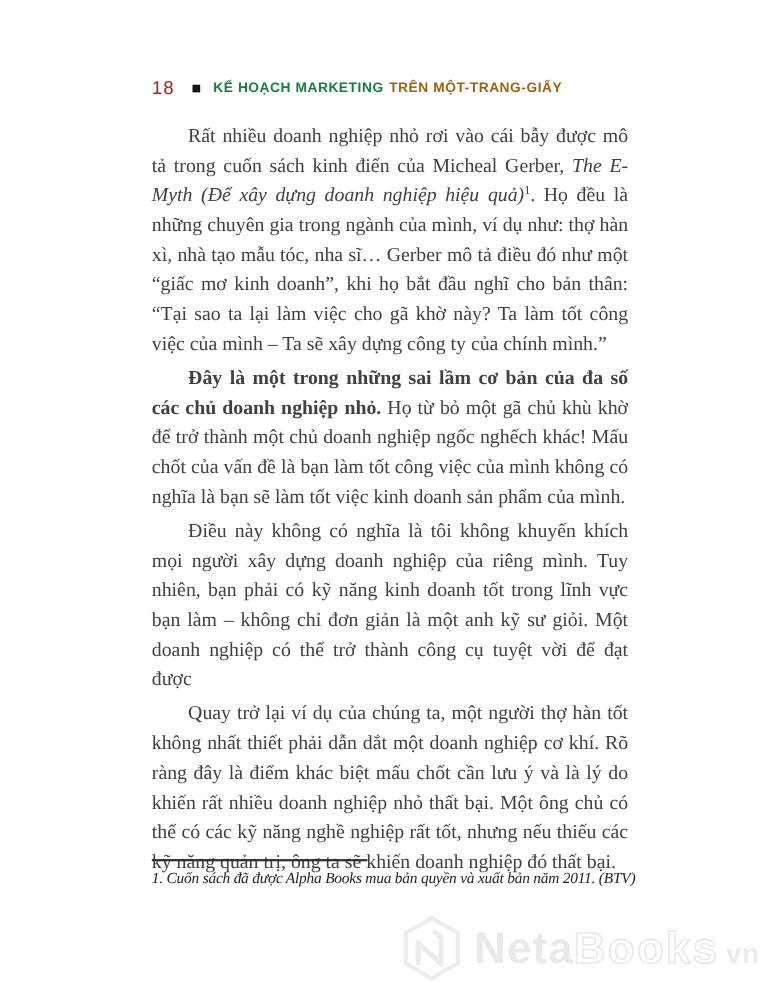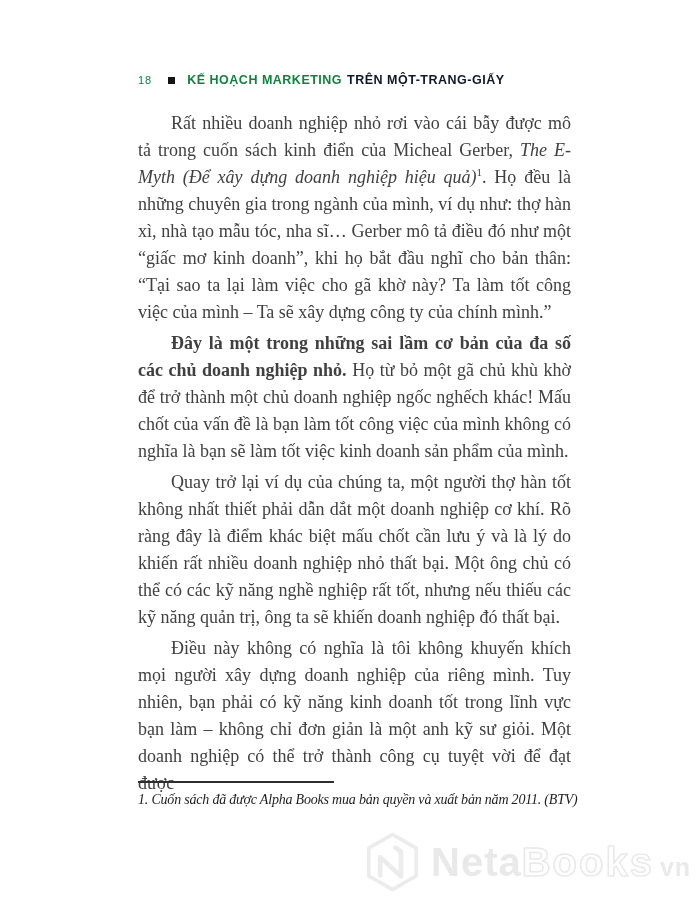--- a/index.html
+++ b/index.html
@@ -20,39 +20,39 @@
   .header {
     position: absolute;
     left: 138px;
     top: 68px;
     height: 24px;
     display: flex;
     align-items: center;
     font-family: "Liberation Sans", sans-serif;
   }
   .page-num {
-    font-size: 11px;
-    color: #15803d;
+    font-size: 17px;
+    color: #b91c1c;
     letter-spacing: 1px;
   }
   .bullet {
     width: 7px;
     height: 7px;
     background: #141414;
     margin: 0 12px 0 16px;
     flex: 0 0 auto;
   }
   .running-title {
     font-size: 12.5px;
     font-weight: bold;
     letter-spacing: 0.5px;
     white-space: nowrap;
   }
   .title-light { color: #15803d; }
-  .title-dark  { color: #0f172a; margin-left: 5px; }
+  .title-dark  { color: #a16207; margin-left: 5px; }
 
   
   .body-text {
     position: absolute;
     left: 138px;
     top: 110px;
     width: 433px;
     color: #404040;
     font-size: 18px;
     line-height: 27px;
@@ -132,22 +132,22 @@
 
   <div class="header">
     <span class="page-num">18</span>
     <span class="bullet"></span>
     <span class="running-title"><span class="title-light">KẾ HOẠCH MARKETING</span><span class="title-dark">TRÊN MỘT-TRANG-GIẤY</span></span>
   </div>
 
   <div class="body-text">
     <p><span class="r-normal">Rất nhiều doanh nghiệp nhỏ rơi vào cái bẫy được mô tả trong cuốn sách kinh điển của Micheal Gerber, </span><span class="r-italic">The E-Myth (Để xây dựng doanh nghiệp hiệu quả)</span><span class="r-sup">1</span><span class="r-normal">. Họ đều là những chuyên gia trong ngành của mình, ví dụ như: thợ hàn xì, nhà tạo mẫu tóc, nha sĩ… Gerber mô tả điều đó như một “giấc mơ kinh doanh”, khi họ bắt đầu nghĩ cho bản thân: “Tại sao ta lại làm việc cho gã khờ này? Ta làm tốt công việc của mình – Ta sẽ xây dựng công ty của chính mình.”</span></p>
     <p><span class="r-bold">Đây là một trong những sai lầm cơ bản của đa số các chủ doanh nghiệp nhỏ. </span><span class="r-normal">Họ từ bỏ một gã chủ khù khờ để trở thành một chủ doanh nghiệp ngốc nghếch khác! Mấu chốt của vấn đề là bạn làm tốt công việc của mình không có nghĩa là bạn sẽ làm tốt việc kinh doanh sản phẩm của mình.</span></p>
+    <p><span class="r-normal">Điều này không có nghĩa là tôi không khuyến khích mọi người xây dựng doanh nghiệp của riêng mình. Tuy nhiên, bạn phải có kỹ năng kinh doanh tốt trong lĩnh vực bạn làm – không chỉ đơn giản là một anh kỹ sư giỏi. Một doanh nghiệp có thể trở thành công cụ tuyệt vời để đạt được</span></p>
     <p><span class="r-normal">Quay trở lại ví dụ của chúng ta, một người thợ hàn tốt không nhất thiết phải dẫn dắt một doanh nghiệp cơ khí. Rõ ràng đây là điểm khác biệt mấu chốt cần lưu ý và là lý do khiến rất nhiều doanh nghiệp nhỏ thất bại. Một ông chủ có thể có các kỹ năng nghề nghiệp rất tốt, nhưng nếu thiếu các kỹ năng quản trị, ông ta sẽ khiến doanh nghiệp đó thất bại.</span></p>
-    <p><span class="r-normal">Điều này không có nghĩa là tôi không khuyến khích mọi người xây dựng doanh nghiệp của riêng mình. Tuy nhiên, bạn phải có kỹ năng kinh doanh tốt trong lĩnh vực bạn làm – không chỉ đơn giản là một anh kỹ sư giỏi. Một doanh nghiệp có thể trở thành công cụ tuyệt vời để đạt được</span></p>
   </div>
 
   <div class="footnote-rule"></div>
   <div class="footnote">
     <span>1. Cuốn sách đã được Alpha Books mua bản quyền và xuất bản năm 2011. (BTV)</span>
   </div>
 
   <div class="watermark">
     <svg class="wm-logo" width="57" height="62" viewBox="0 0 60 64" fill="none" xmlns="http://www.w3.org/2000/svg">
       <path d="M30 3 L55 17.5 L55 46.5 L30 61 L5 46.5 L5 17.5 Z" stroke="#ececec" stroke-width="4" stroke-linejoin="round" fill="none"></path>

